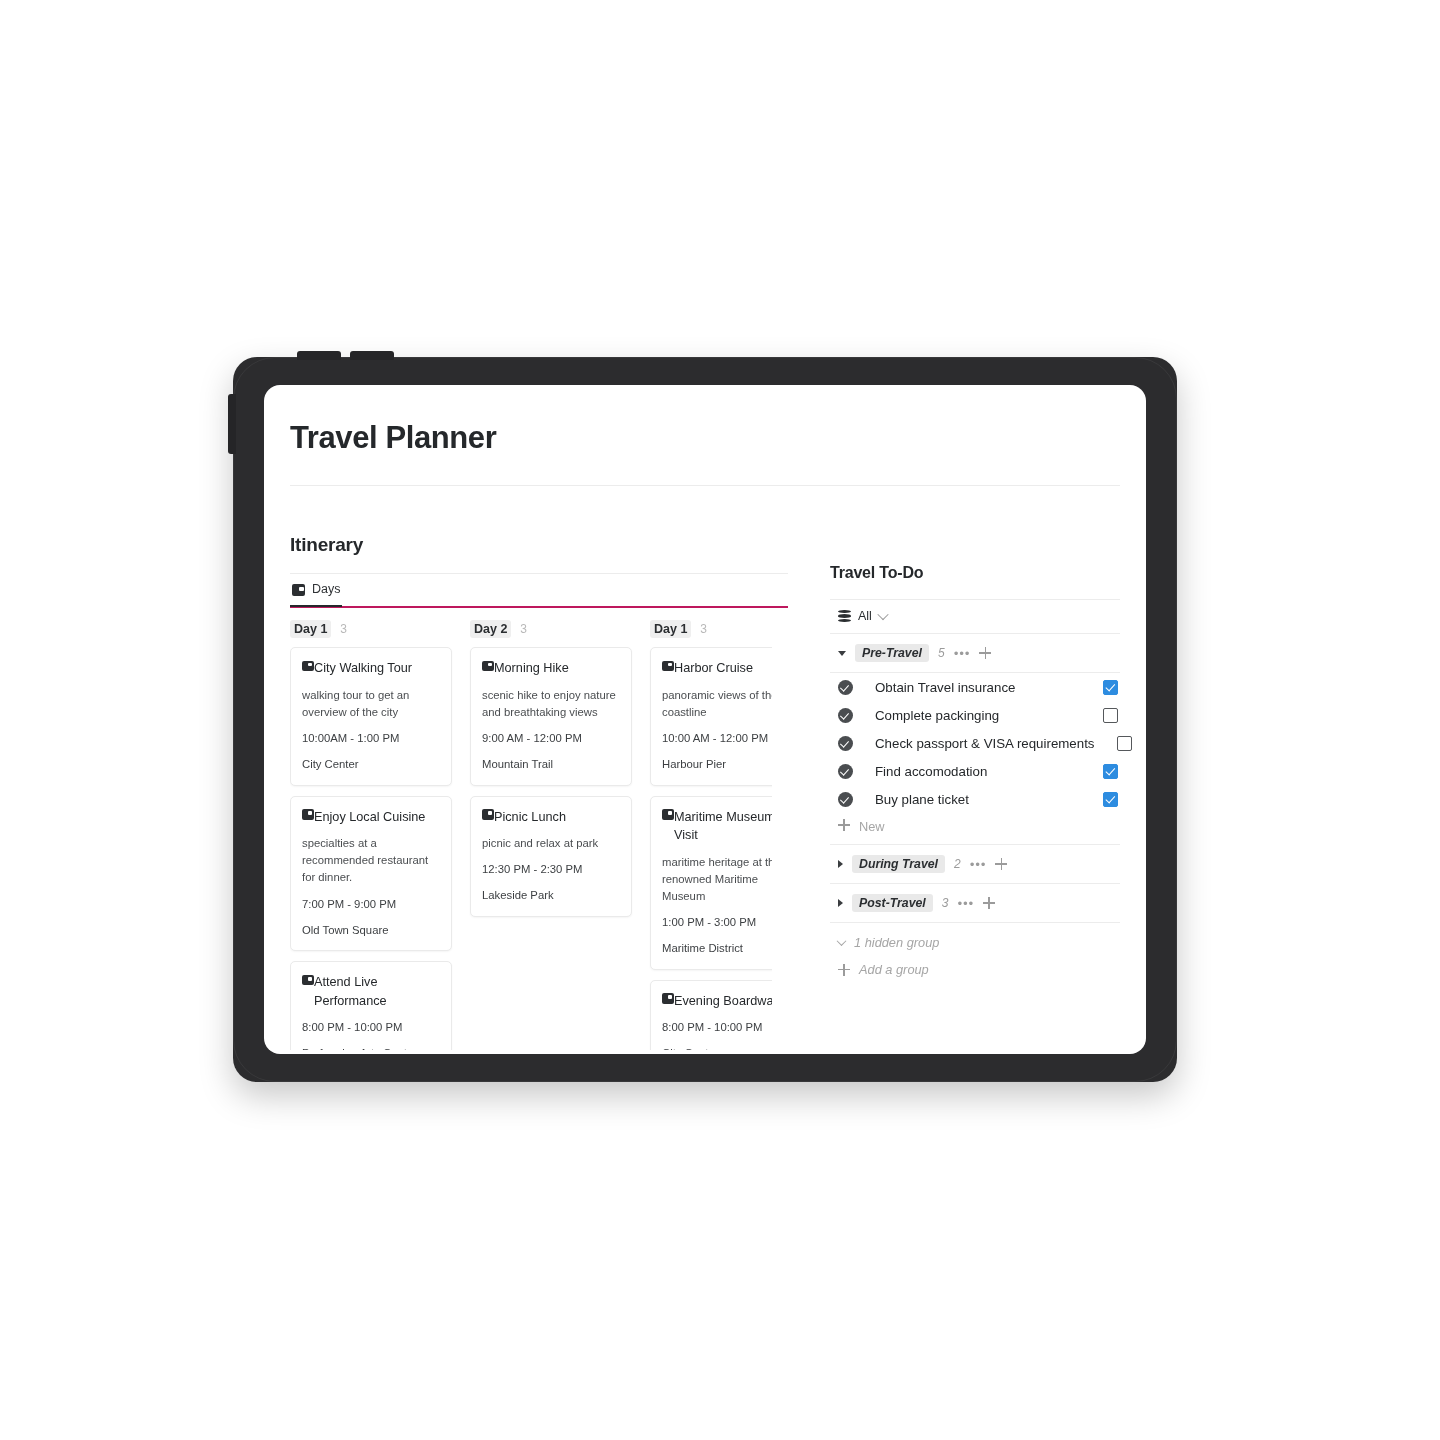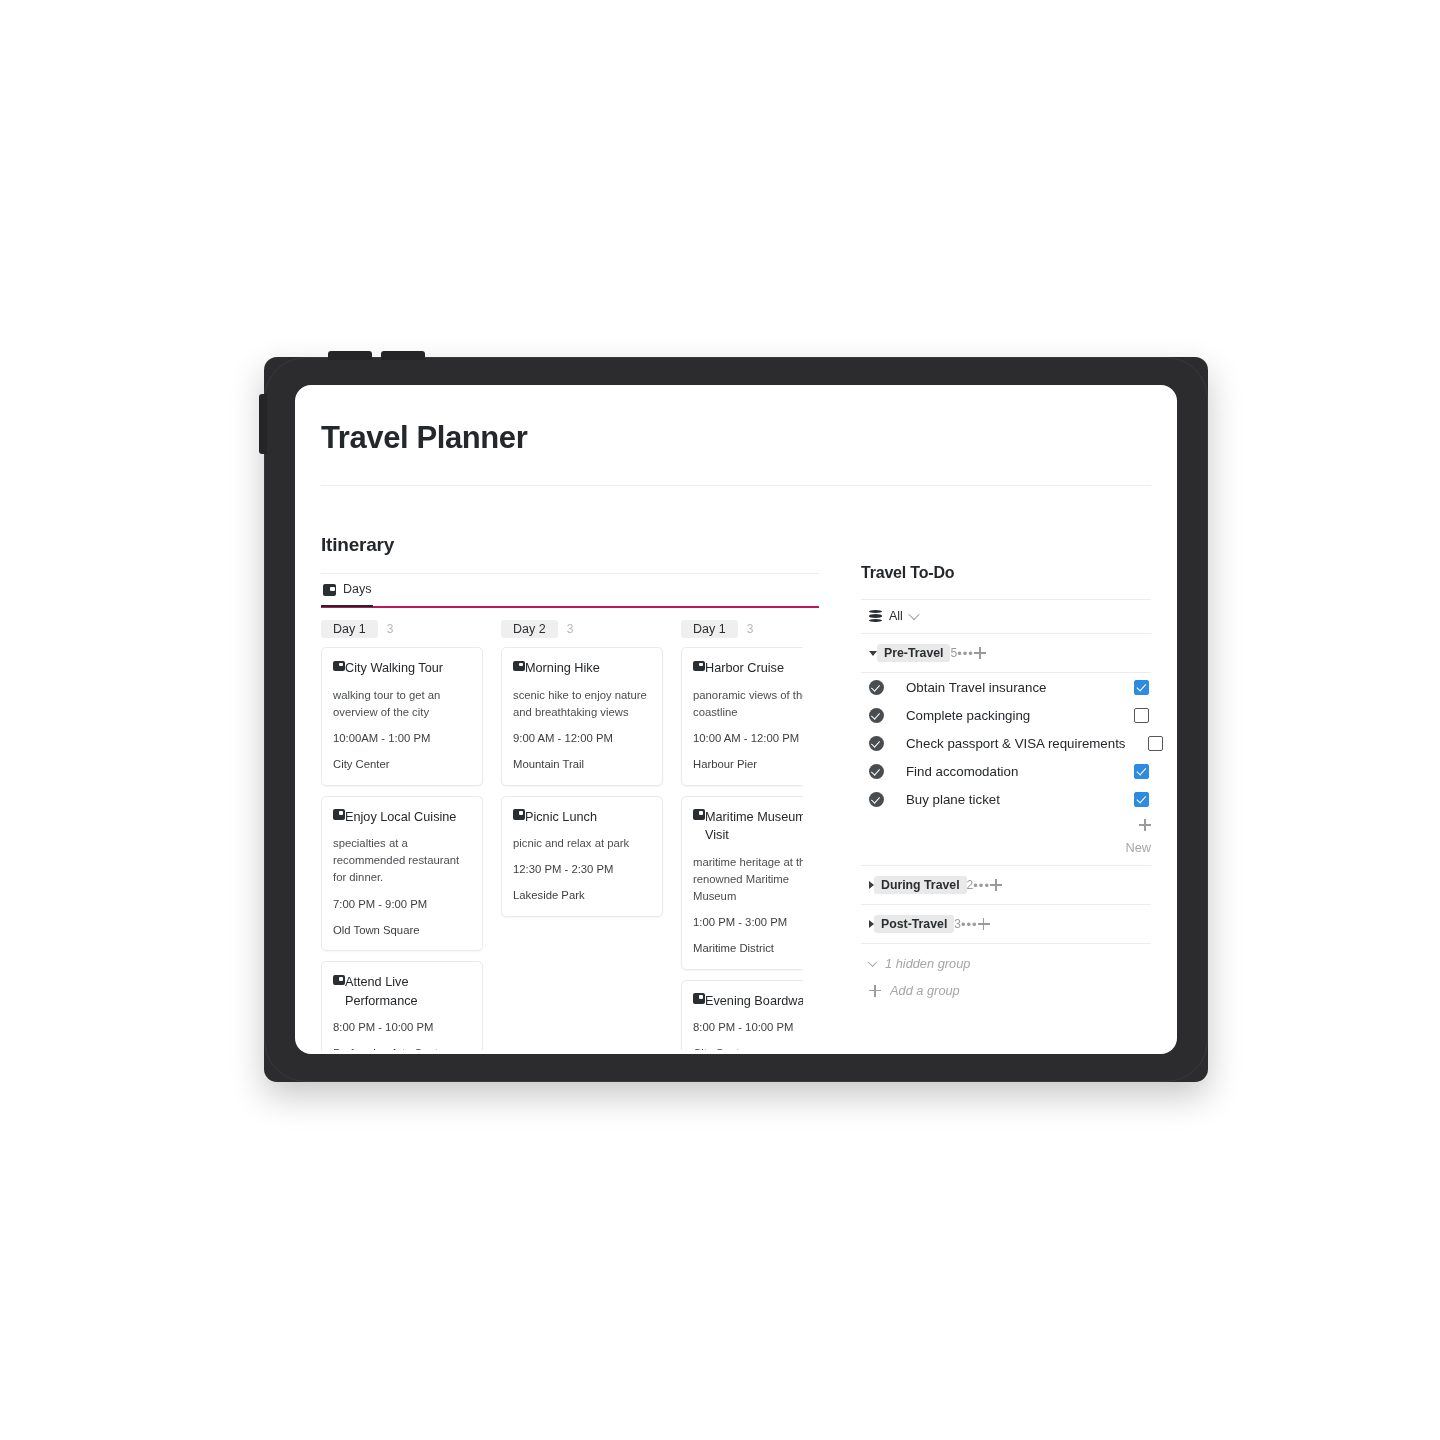--- a/index.html
+++ b/index.html
@@ -15,26 +15,26 @@
   
   .stage {
     position: relative;
     width: 1440px;
     height: 1440px;
     background: #ffffff;
   }
 
   .tablet {
     position: absolute;
-    left: 264px;
+    left: 233px;
     top: 357px;
     width: 944px;
     height: 725px;
     background: #2c2c2e;
-    border-radius: 13px;
+    border-radius: 24px;
     box-shadow: 0 14px 34px rgba(0,0,0,0.22);
   }
   .tablet-inner-edge {
     position: absolute;
     inset: 0;
     border-radius: 42px;
     border: 1px solid rgba(255,255,255,0.06);
     pointer-events: none;
   }
 
@@ -179,23 +179,23 @@
 
   .day-head {
     display: flex;
     align-items: center;
     gap: 9px;
     padding-bottom: 9px;
   }
   .day-pill {
     background: #efefef;
     border-radius: 3px;
-    padding: 2px 12px;
+    padding: 2px 4px;
     font-size: 12.5px;
-    font-weight: normal;
+    font-weight: bold;
     color: #2b2e31;
   }
   .day-count {
     font-size: 12px;
     color: #b9b9b9;
   }
 
   .card {
     background: #ffffff;
     border: 1px solid #eaeaea;
@@ -263,22 +263,24 @@
     width: 8px; height: 8px;
     border-right: 1.4px solid #9b9b9b;
     border-bottom: 1.4px solid #9b9b9b;
     transform: rotate(45deg) translate(-1px,-1px);
     flex: none;
   }
 
   .group-head {
     display: flex;
     align-items: center;
+    gap: 9px;
     padding: 10px 0 10px 8px;
     border-bottom: 1px solid #ececec;
+    font-style: italic;
   }
   .tri {
     width: 0; height: 0;
     border-left: 5.5px solid #3a3d40;
     border-top: 4px solid transparent;
     border-bottom: 4px solid transparent;
     flex: none;
   }
   .tri.open {
     border-left: 4.5px solid transparent;
@@ -352,25 +354,24 @@
     position: absolute;
     left: 4.2px; top: 1.8px;
     width: 4px; height: 7.5px;
     border-right: 1.9px solid #ffffff;
     border-bottom: 1.9px solid #ffffff;
     transform: rotate(42deg);
   }
 
   .new-row {
     display: flex;
-    align-items: flex-end;
+    align-items: flex-start;
     gap: 9px;
     padding: 6px 0 10px 8px;
     border-bottom: 1px solid #ececec;
-    flex-direction: column;
   }
   .muted { font-size: 12.8px; color: #a6a6a6; }
 
   .foot-row {
     display: flex;
     align-items: center;
     gap: 9px;
     padding: 12px 0 0 8px;
     font-style: italic;
   }

